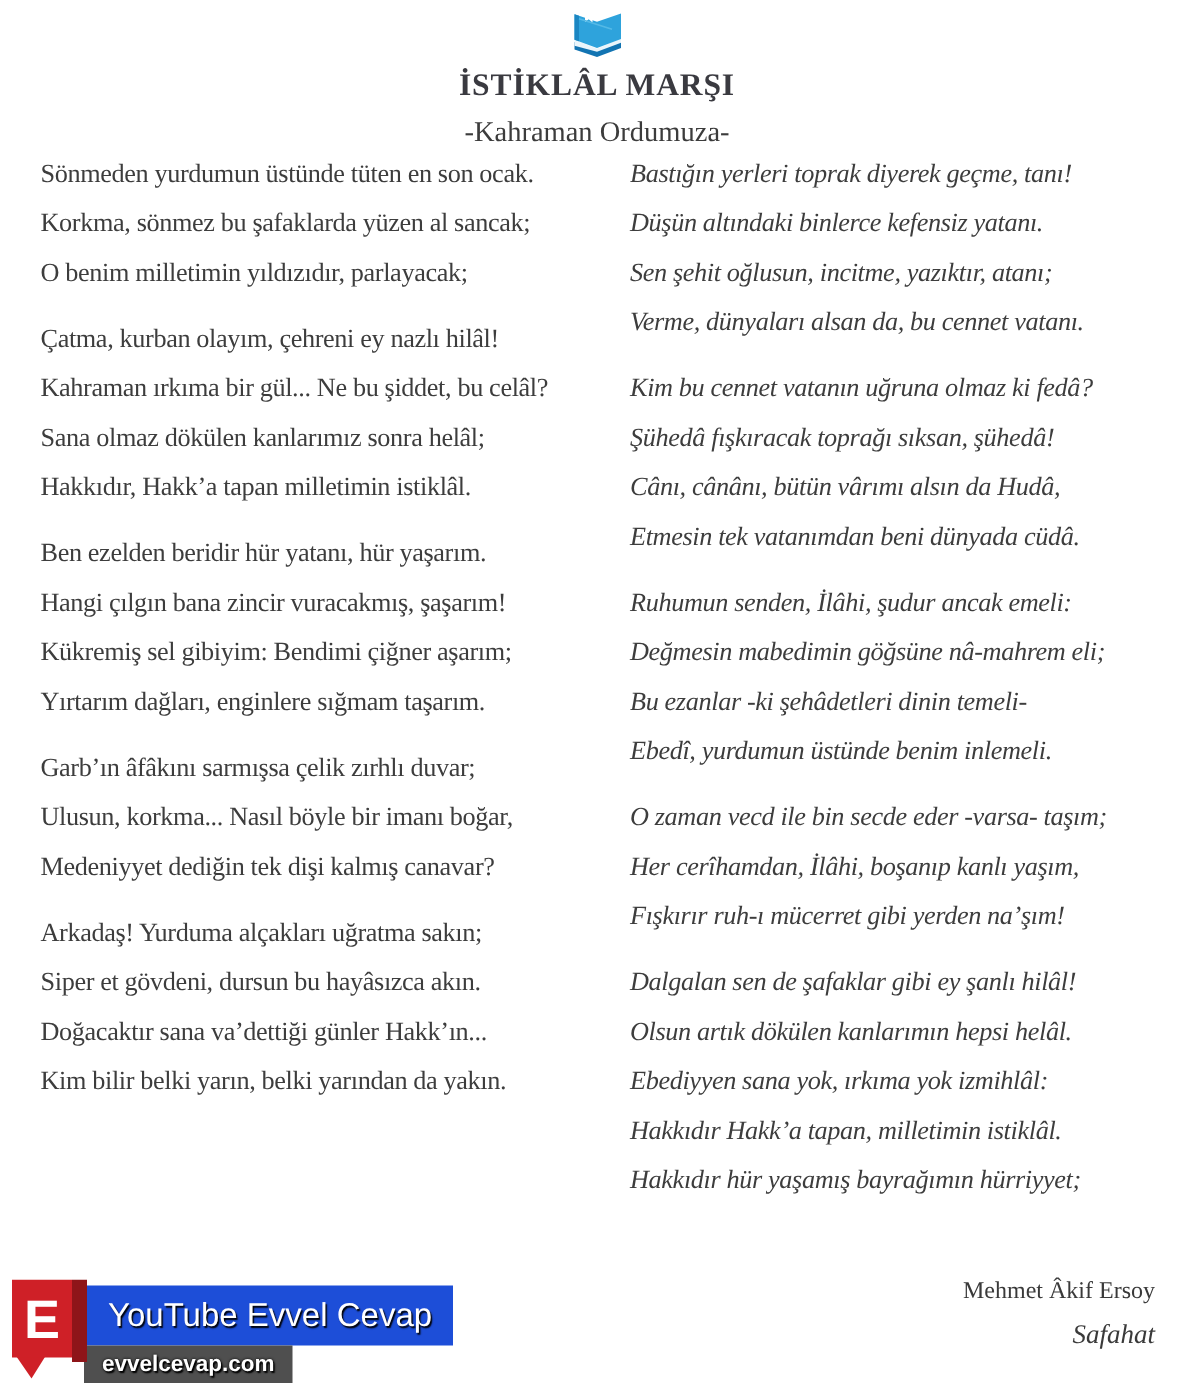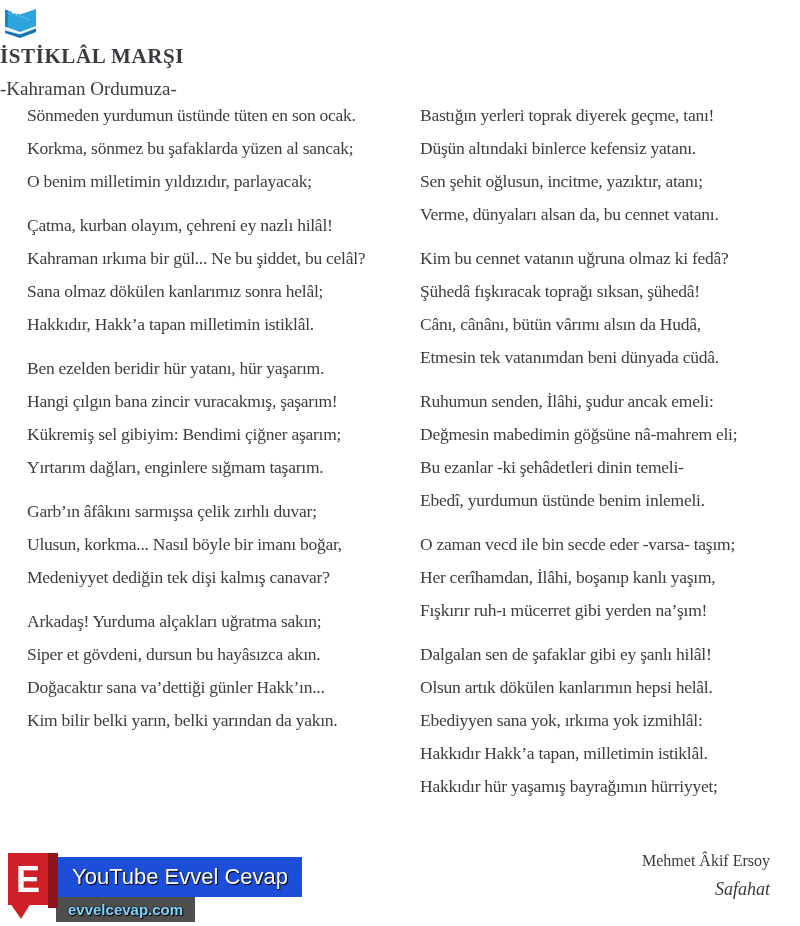--- a/index.html
+++ b/index.html
@@ -6,41 +6,41 @@
   body {
     width:800px; height:926px;
     background:#ffffff;
     position:relative;
     overflow:hidden;
     font-family:"Liberation Serif", serif;
     color:#3d3d3d;
   }
   .header {
     position:absolute; top:6px; left:0; right:4px;
-    text-align:left;
+    text-align:center;
   }
   .book-icon-wrap { height:34px; }
   .page-title {
     margin-top:4px;
     font-size:21px;
     font-weight:bold;
     letter-spacing:0.6px;
     color:#3a3a40;
   }
   .page-subtitle {
     margin-top:9px;
     font-size:19px;
     color:#3c3c3c;
   }
   .columns {
     position:absolute; top:99px; left:27px; right:6px;
     display:flex;
   }
   .poem-col-left { width:393px; flex:none; }
-  .poem-col-right { flex:1; }
+  .poem-col-right { flex:1;font-style:italic; }
   .stanza { margin:0 0 11px 0; }
   .line {
     margin:0;
     font-size:17.5px;
     letter-spacing:-0.25px;
     line-height:33px;
     white-space:nowrap;
     color:#3d3d3d;
   }
   .attribution {
@@ -67,21 +67,21 @@
     font-size:22px;
     padding:0 14px 0 16px;
     white-space:nowrap;
     text-shadow:1px 1px 1px #000000;
     z-index:1;
   }
   .wm-bar-sub {
     position:absolute; left:48px; top:44px;
     height:25px; line-height:25px;
     background:#4f4f4f;
-    color:#7dd3fc;
+    color:#ffffff;
     font-family:"Liberation Sans", sans-serif;
     font-size:15px;
     font-weight:bold;
     padding:0 12px 0 12px;
     white-space:nowrap;
     text-shadow:0 0 2px #000000, 1px 1px 1px #000000;
     z-index:1;
   }
 </style>
 </head>

